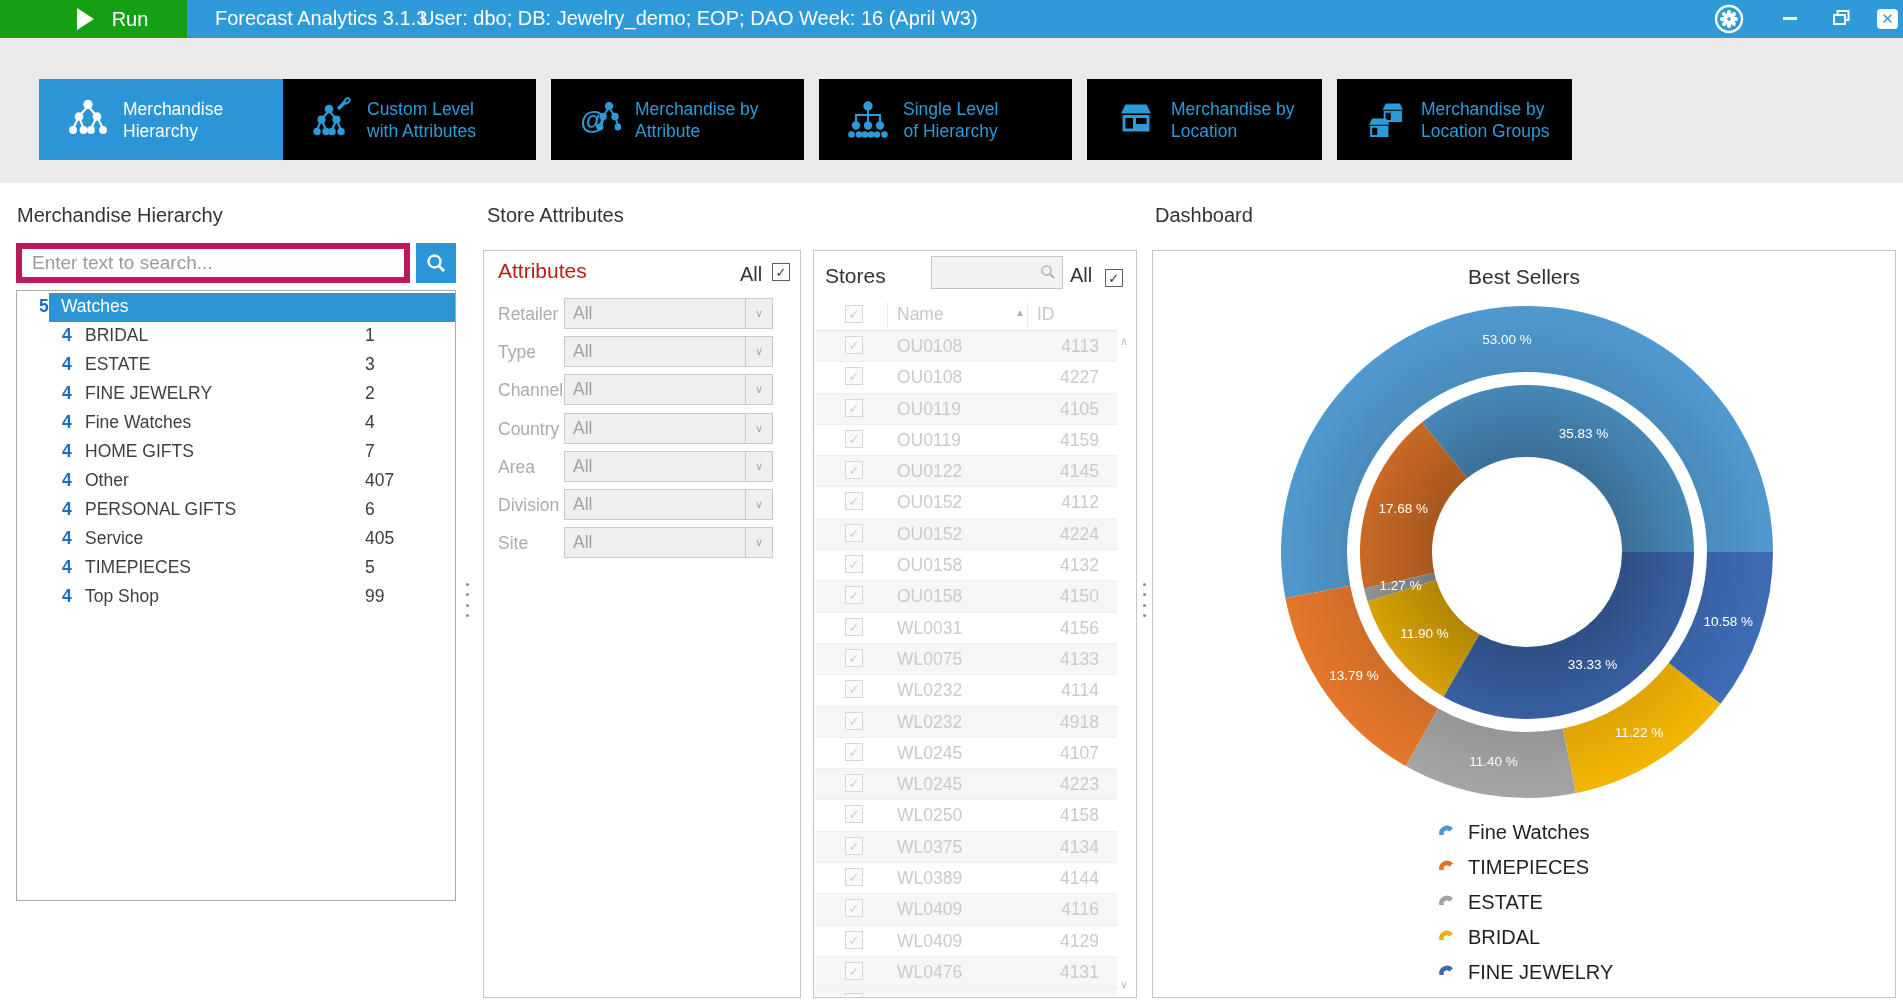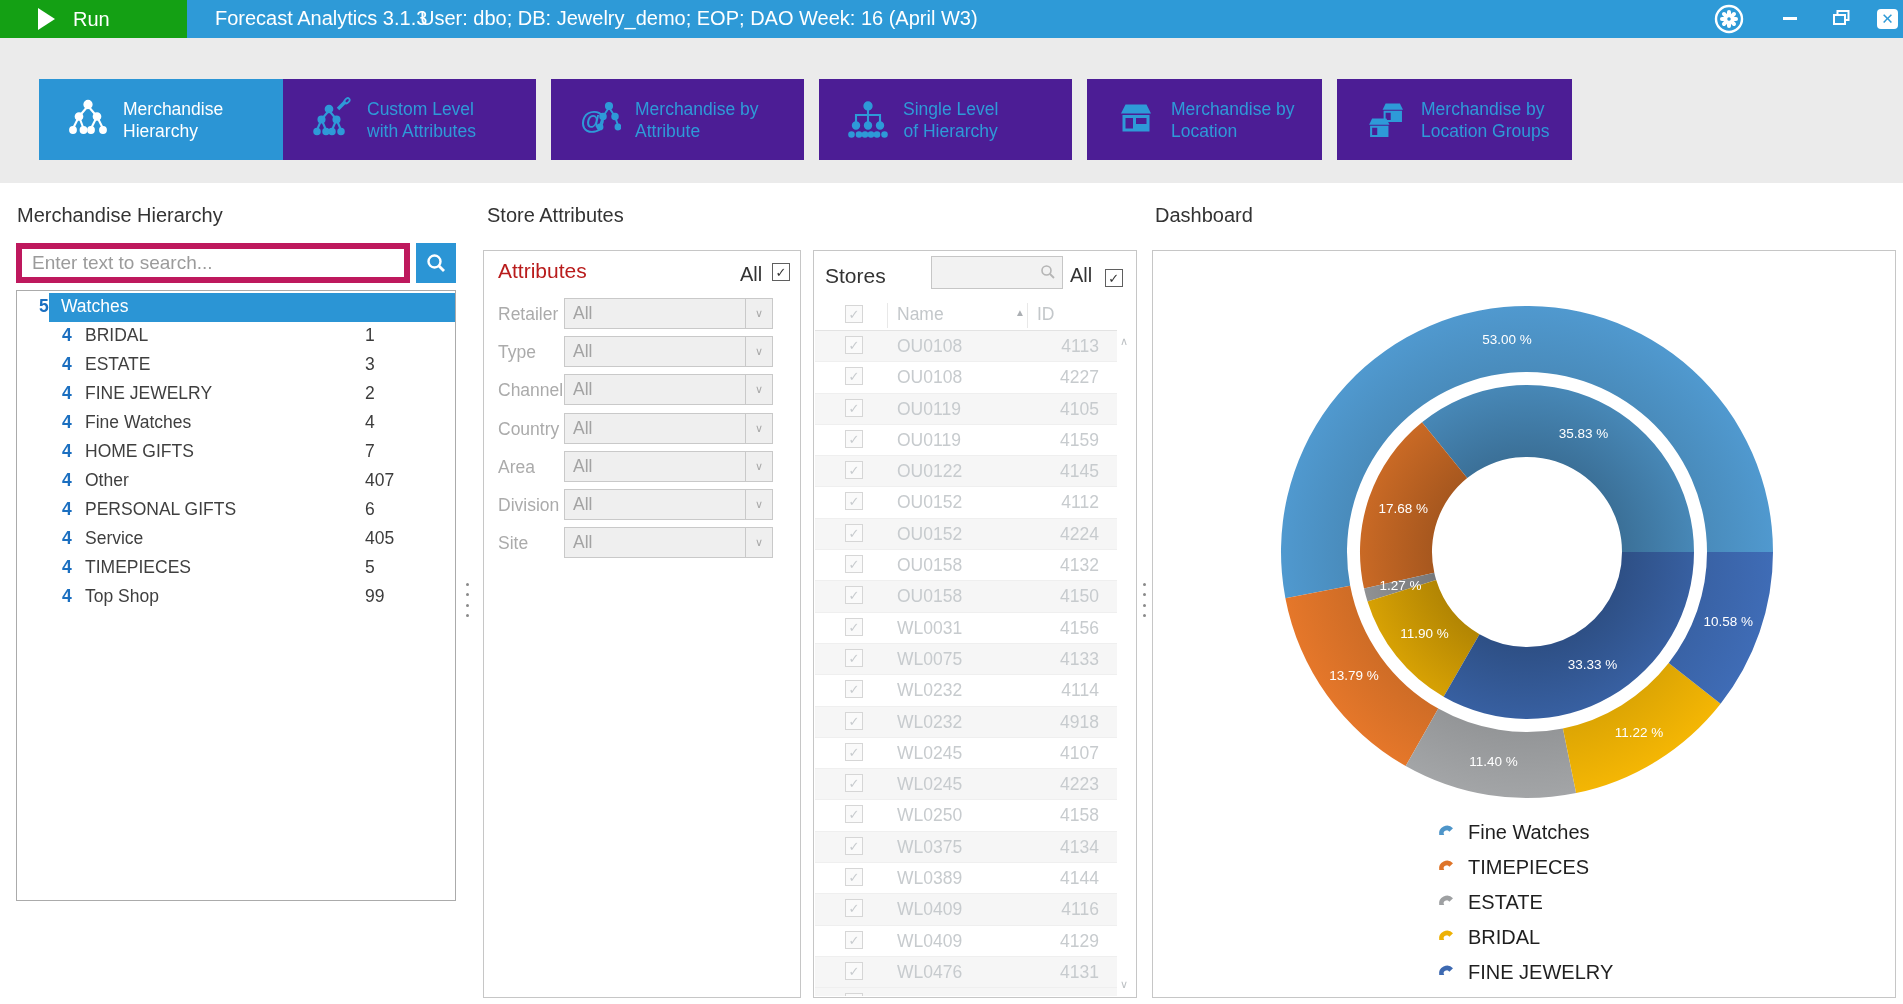--- a/index.html
+++ b/index.html
@@ -1,32 +1,32 @@
 <!DOCTYPE html>
 <html><head>
 <meta charset="utf-8">
 <style>
   html,body{margin:0;padding:0;background:#fff;}
   *{box-sizing:border-box;font-family:"Liberation Sans","DejaVu Sans",sans-serif;}
   .screen{position:relative;width:1903px;height:1004px;overflow:hidden;background:#fff;}
 
   
   .titlebar{position:absolute;left:0;top:0;width:1903px;height:38px;background:#2E9AD7;color:#fff;}
-  .run-btn{position:absolute;left:0;top:0;width:187px;height:38px;background:#14A014;display:flex;align-items:center;cursor:pointer;}
+  .run-btn{position:absolute;left:0;top:0;width:187px;height:38px;background:#14A014;display:flex;align-items:center;cursor:pointer;justify-content:center;}
   .run-play{width:0;height:0;border-left:17px solid #fff;border-top:11px solid transparent;border-bottom:11px solid transparent;margin-left:38px;}
   .run-label{color:#fff;font-size:20px;margin-left:18px;}
   .tb-app{position:absolute;left:215px;top:7px;font-size:20px;}
   .tb-session{position:absolute;left:420px;top:7px;font-size:20px;}
   .tb-ico{position:absolute;top:4px;cursor:pointer;}
   .tb-min{top:17px;width:14px;height:3px;background:#fff;}
   .tb-close{width:21px;height:20px;background:#fff;border-radius:4px;color:#2E9AD7;font-size:15px;font-weight:bold;text-align:center;line-height:20px;top:9px;}
 
   
   .tabstrip{position:absolute;left:0;top:38px;width:1903px;height:145px;background:#EBEBEB;}
-  .tab{position:absolute;top:41px;height:81px;background:#4c1d95;color:#2E9AD8;cursor:pointer;display:flex;align-items:center;}
+  .tab{position:absolute;top:41px;height:81px;background:#000000;color:#2E9AD8;cursor:pointer;display:flex;align-items:center;}
   .tab.active{background:#2B95D5;color:#fff;margin-left:24px;}
   .tab .t-ico{margin-left:28px;width:42px;flex:0 0 42px;}
   .tab .t-lbl{margin-left:14px;font-size:17.5px;line-height:22px;}
 
   
   .seclbl{position:absolute;top:204px;font-size:20px;color:#333;}
 
   
   .search-input{position:absolute;left:16px;top:243px;width:394px;height:40px;border:6px solid #be185d;font-size:19px;padding:0 10px;color:#444;outline:none;}
   .search-input::placeholder{color:#9B9B9B;}
@@ -459,20 +459,21 @@
           <span class="cb gray">✓</span>
         </div>
       </div>
     <div class="st-scroll">
       <span class="sc-up">∧</span>
       <span class="sc-dn">∨</span>
     </div>
   </div>
 
   <div class="panel p-dash">
+    <div class="chart-title">Best Sellers</div>
     <svg id="donut" width="744" height="748" viewBox="0 0 744 748" style="position:absolute;left:0;top:0">
         <defs>
           <radialGradient id="g0" gradientUnits="userSpaceOnUse" cx="374" cy="301" r="246">
             <stop offset="0.36" stop-color="rgb(58,110,149)"></stop>
             <stop offset="0.72" stop-color="rgb(73,139,187)"></stop>
             <stop offset="1" stop-color="rgb(80,153,207)"></stop>
           </radialGradient>
           <radialGradient id="g1" gradientUnits="userSpaceOnUse" cx="374" cy="301" r="246">
             <stop offset="0.36" stop-color="rgb(164,86,30)"></stop>
             <stop offset="0.72" stop-color="rgb(206,108,38)"></stop>

